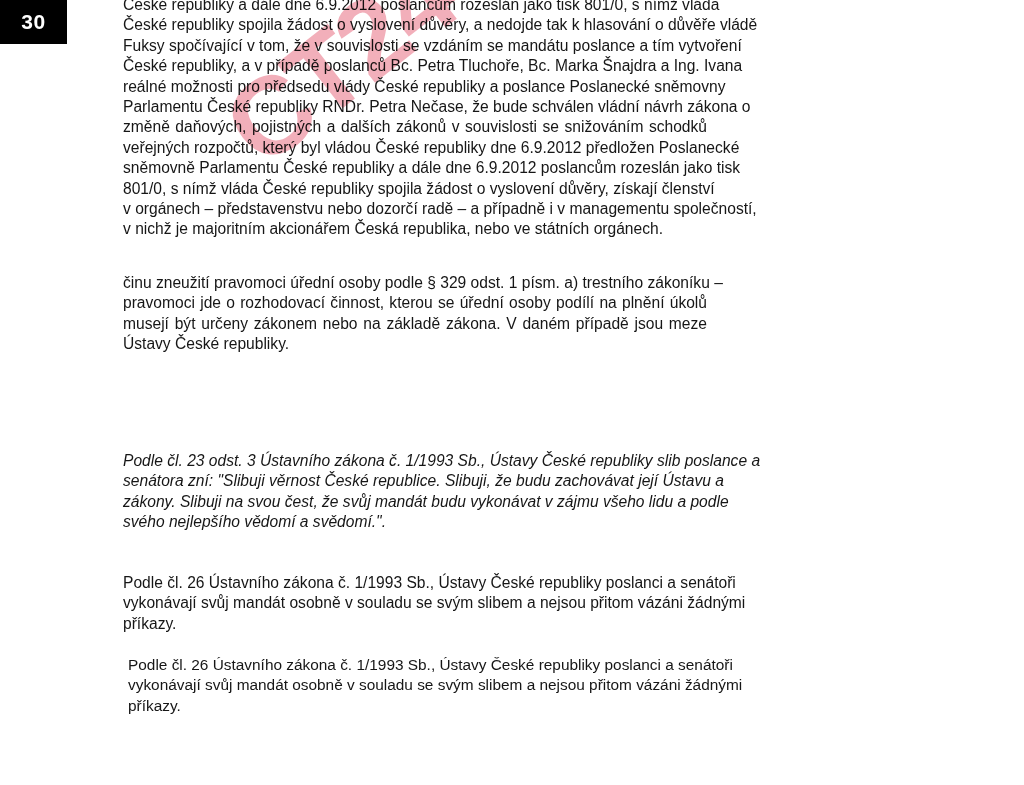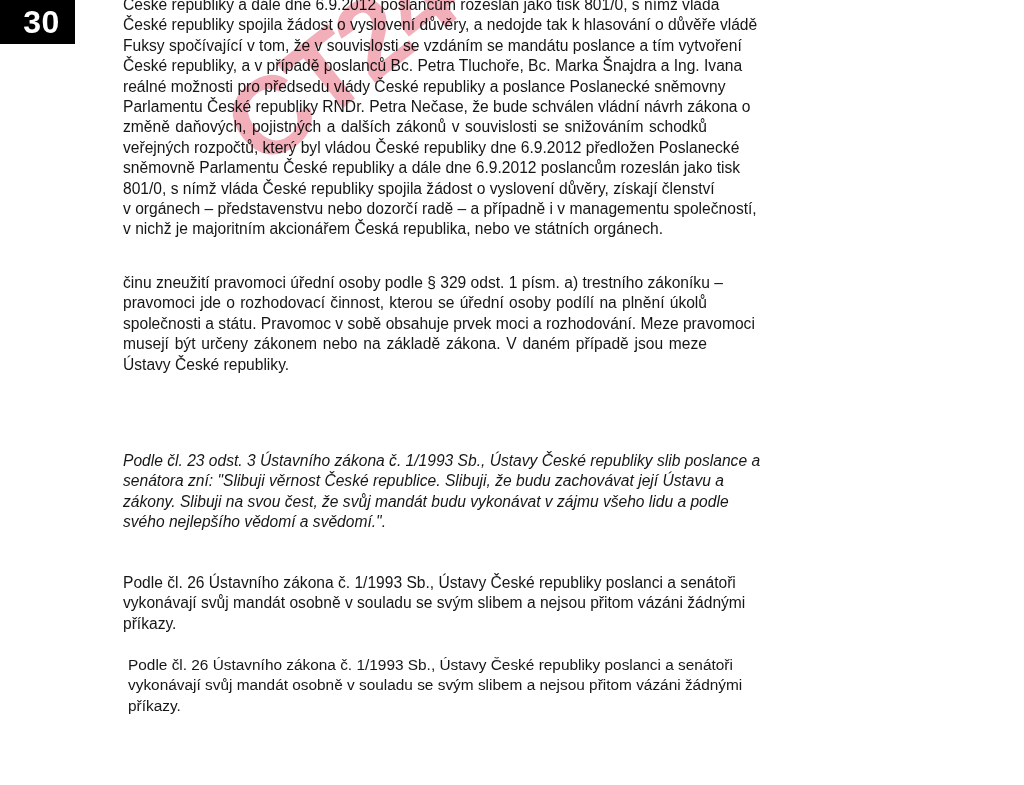--- a/index.html
+++ b/index.html
@@ -18,26 +18,25 @@
     .page-badge {
       position: absolute;
       left: 0;
       top: 0;
       width: 67px;
       height: 44px;
       background: #000000;
       color: #ffffff;
       font-family: "Liberation Sans", "DejaVu Sans", sans-serif;
       font-weight: bold;
-      font-size: 32px;
+      font-size: 21px;
       display: flex;
       align-items: center;
       justify-content: center;
       letter-spacing: 0.5px;
-      padding-left: 8px;
     }
     .doc {
       position: absolute;
       left: 123px;
       width: 584px;
       top: -5px;
     }
     .para {
       font-size: 15.6px;
       line-height: 20.4px;
@@ -109,21 +108,20 @@
     <span class="line">veřejných rozpočtů, který byl vládou České republiky dne 6.9.2012 předložen Poslanecké</span>
     <span class="line">sněmovně Parlamentu České republiky a dále dne 6.9.2012 poslancům rozeslán jako tisk</span>
     <span class="line">801/0, s nímž vláda České republiky spojila žádost o vyslovení důvěry, získají členství</span>
     <span class="line">v orgánech – představenstvu nebo dozorčí radě – a případně i v managementu společností,</span>
     <span class="line last">v nichž je majoritním akcionářem Česká republika, nebo ve státních orgánech.</span>
   </div>
 
   <div class="para p2">
     <span class="line">činu zneužití pravomoci úřední osoby podle § 329 odst. 1 písm. a) trestního zákoníku –</span>
     <span class="line">pravomoci jde o rozhodovací činnost, kterou se úřední osoby podílí na plnění úkolů</span>
-    <span class="line">společnosti a státu. Pravomoc v sobě obsahuje prvek moci a rozhodování. Meze pravomoci</span>
     <span class="line">musejí být určeny zákonem nebo na základě zákona. V daném případě jsou meze</span>
     <span class="line last">Ústavy České republiky.</span>
   </div>
 
   <div class="para p3">
     <span class="line">Podle čl. 23 odst. 3  Ústavního zákona č. 1/1993 Sb., Ústavy České republiky slib poslance a</span>
     <span class="line">senátora zní: "Slibuji věrnost České republice. Slibuji, že budu zachovávat její Ústavu a</span>
     <span class="line">zákony. Slibuji na svou čest, že svůj mandát budu vykonávat v zájmu všeho lidu a podle</span>
     <span class="line last">svého nejlepšího vědomí a svědomí.".</span>
   </div>

